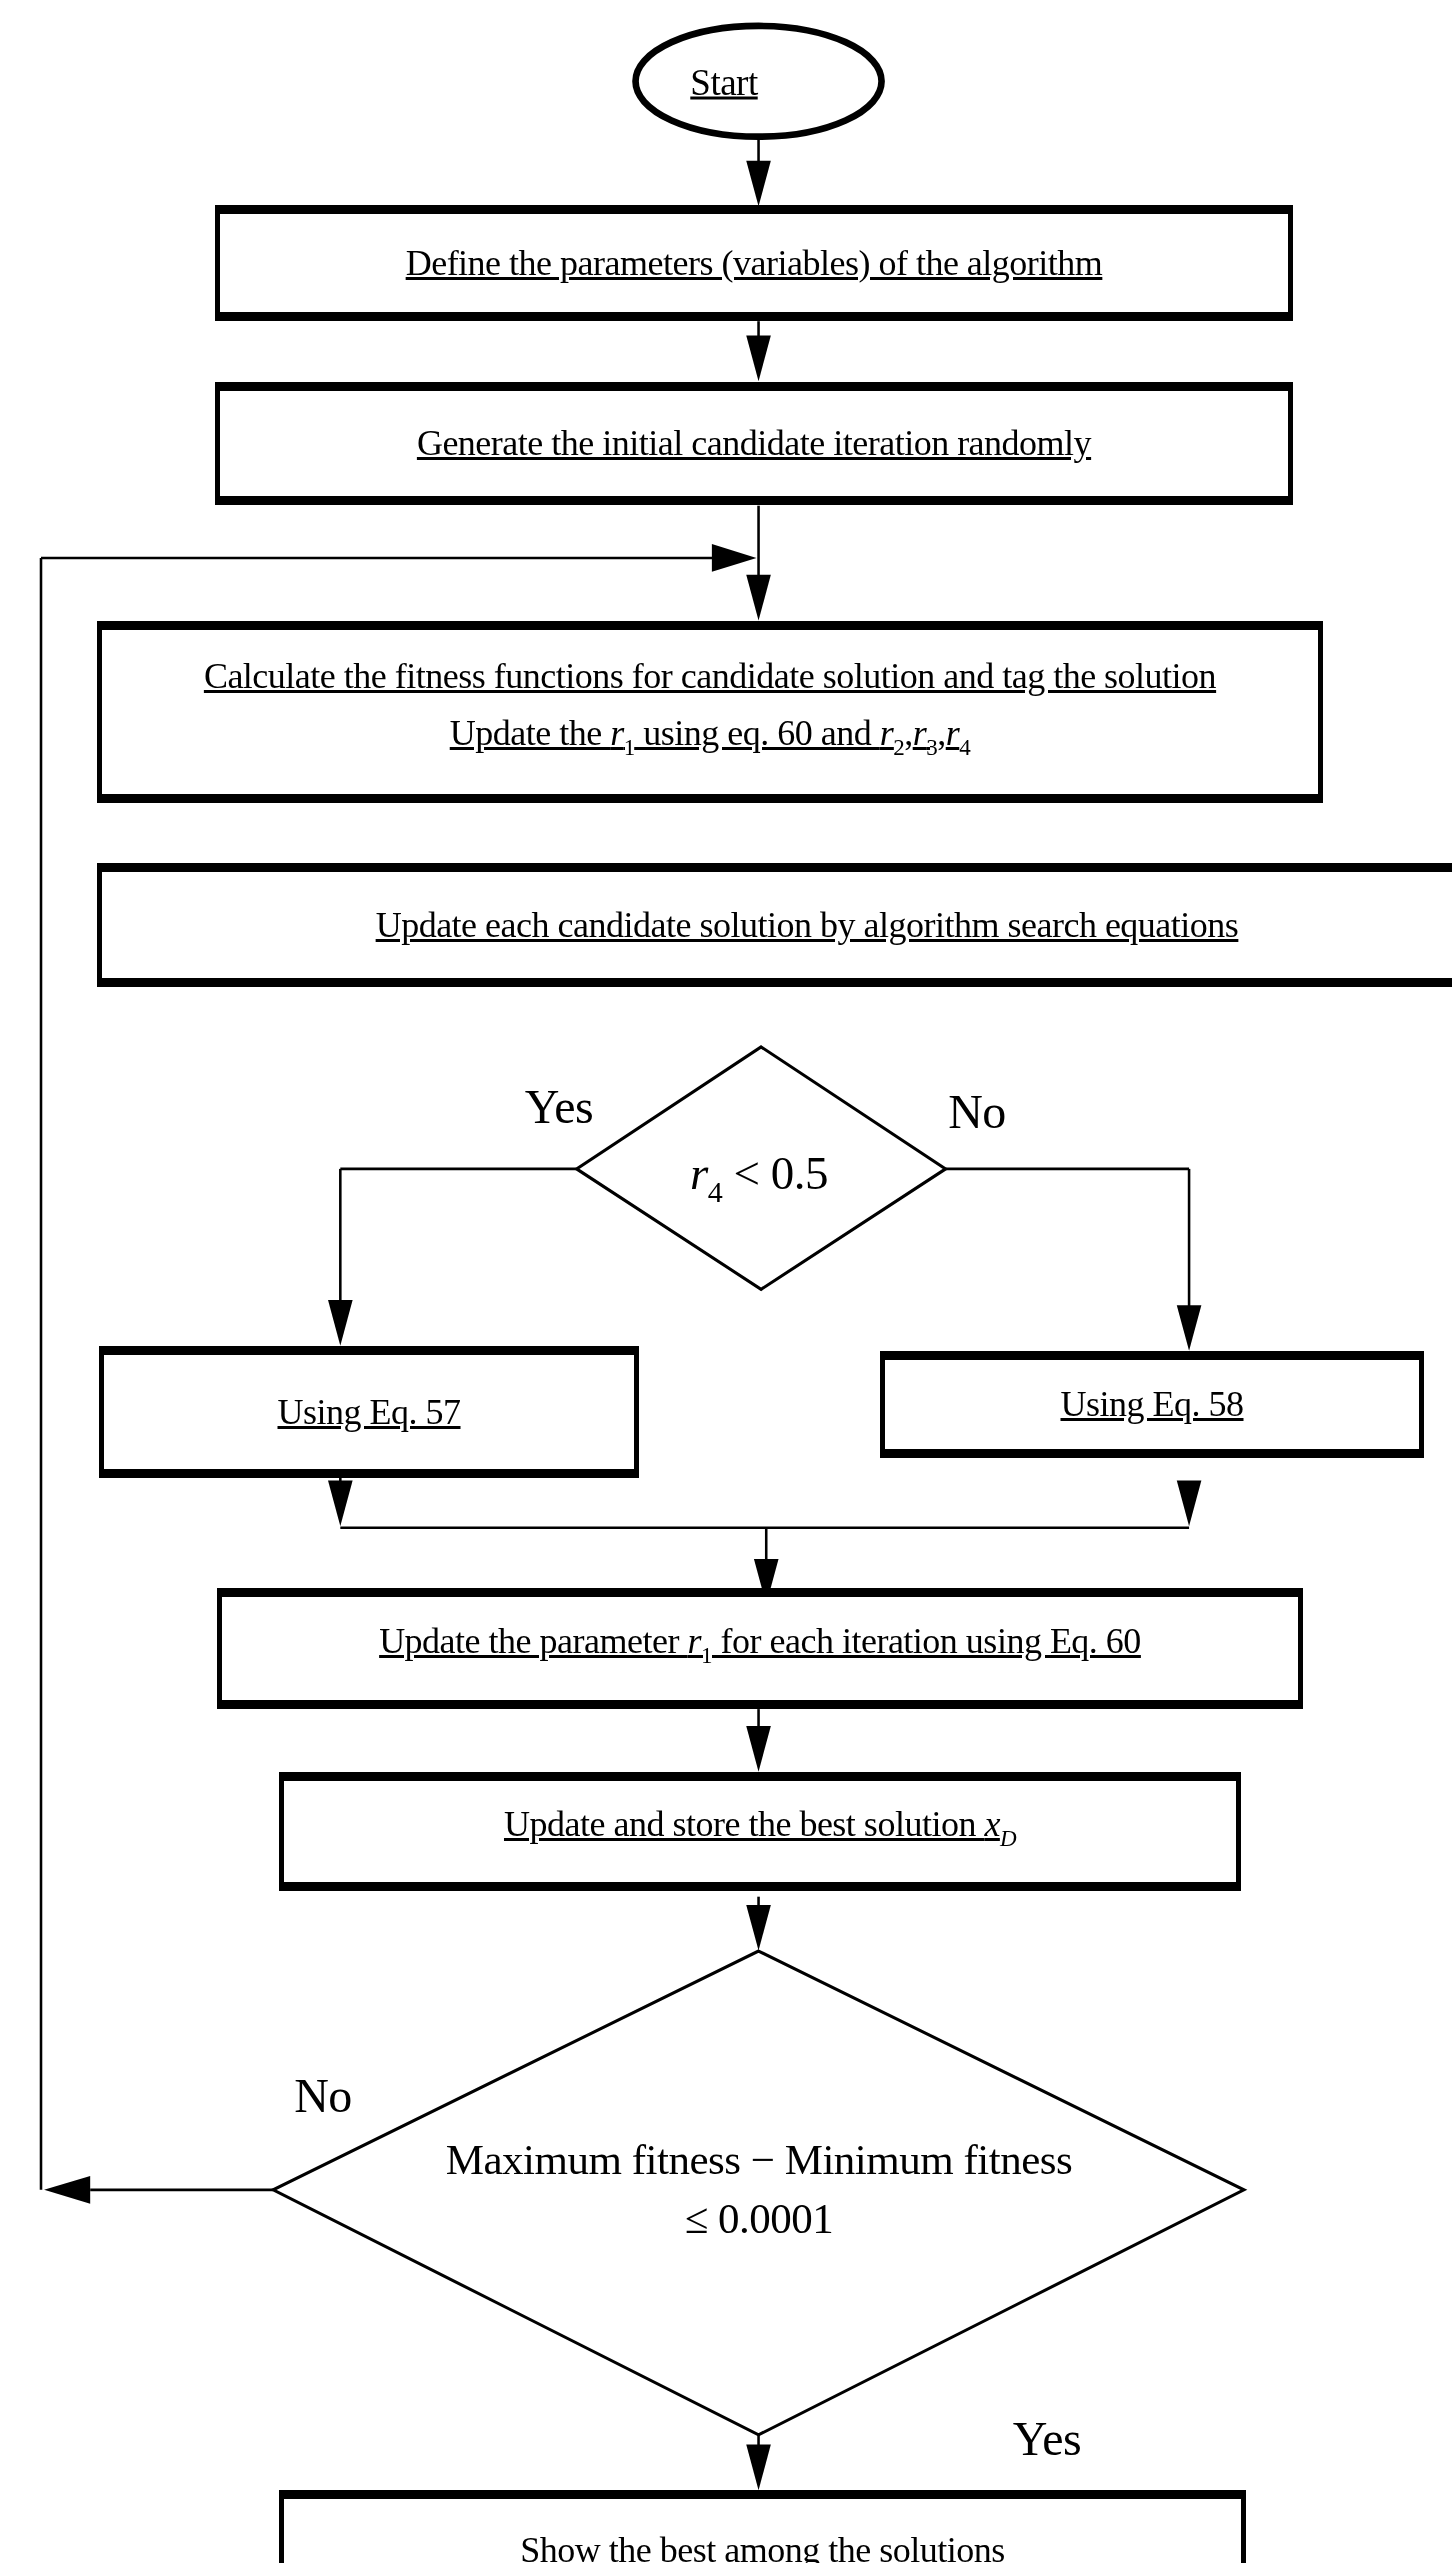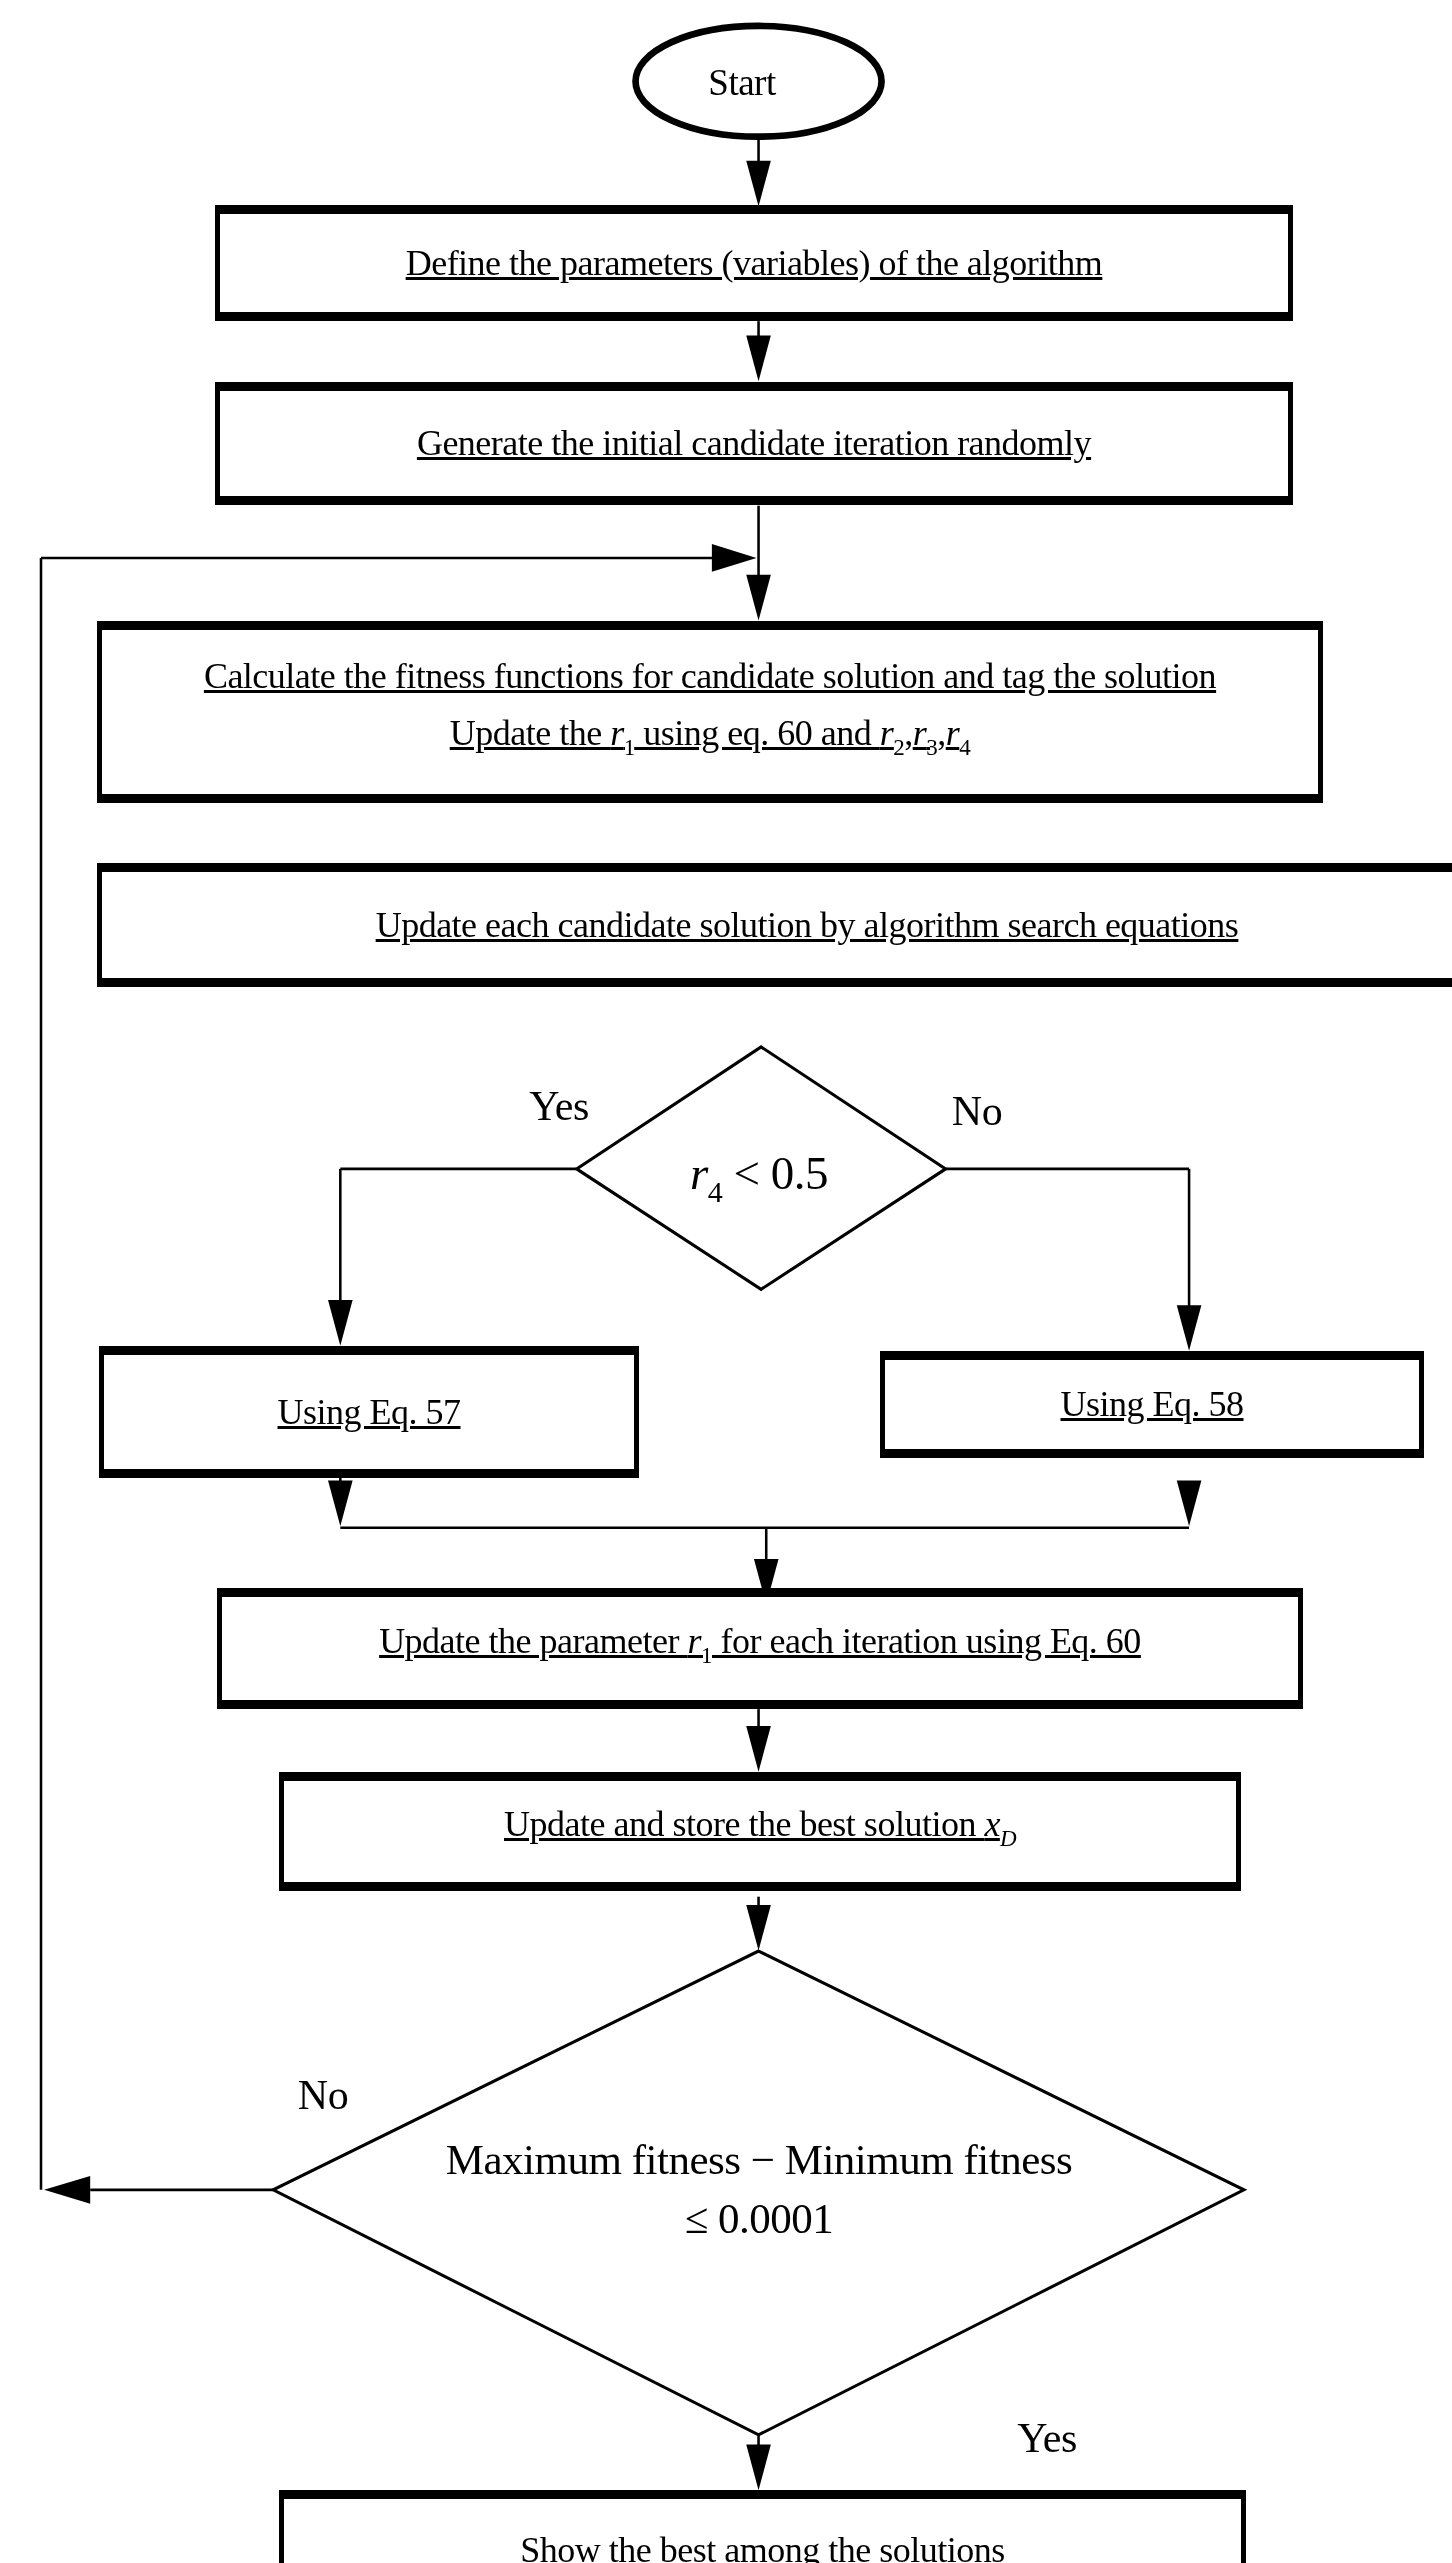--- a/index.html
+++ b/index.html
@@ -29,21 +29,21 @@
   }
   .txt{
     font-size:36px;
     line-height:57px;
     white-space:nowrap;
     letter-spacing:-0.5px;
   }
   .lbl{
     position:absolute;
     transform:translate(-50%,-50%);
-    font-size:42px;
+    font-size:48px;
     white-space:nowrap;
     letter-spacing:-0.5px;
   }
   .var{font-style:italic;}
   .sub{font-size:0.64em;vertical-align:-0.42em;}
   .sub.it{font-style:italic;}
   .d1{font-size:47px;}
   .d2{font-size:43px;line-height:59px;text-align:center;}
   .term-label{font-size:37px;}
 </style>
@@ -128,21 +128,21 @@
       <line x1="1480" y1="4750" x2="1480" y2="4772"></line>
       <path d="M1480,4858 L1456,4769 L1504,4769 Z" fill="#000" stroke="none"></path>
     </g>
 
     <g>
       <line x1="1480" y1="5092" x2="1480" y2="5130"></line>
       <path d="M1480,5218 L1456,5129 L1504,5129 Z" fill="#000" stroke="none"></path>
     </g>
   </svg>
 
-  <div class="lbl term-label" style="left:742px;top:82px;">Start</div>
+  <div class="lbl term-label" style="left:724px;top:82px;text-decoration:underline;">Start</div>
 
   <div class="box" style="left:215px;top:205px;width:1078px;height:116px;">
     <div class="txt">Define the parameters (variables) of the algorithm</div>
   </div>
 
   <div class="box" style="left:215px;top:382px;width:1078px;height:123px;">
     <div class="txt">Generate the initial candidate iteration randomly</div>
   </div>
 
   <div class="box" style="left:97px;top:621px;width:1226px;height:182px;">

